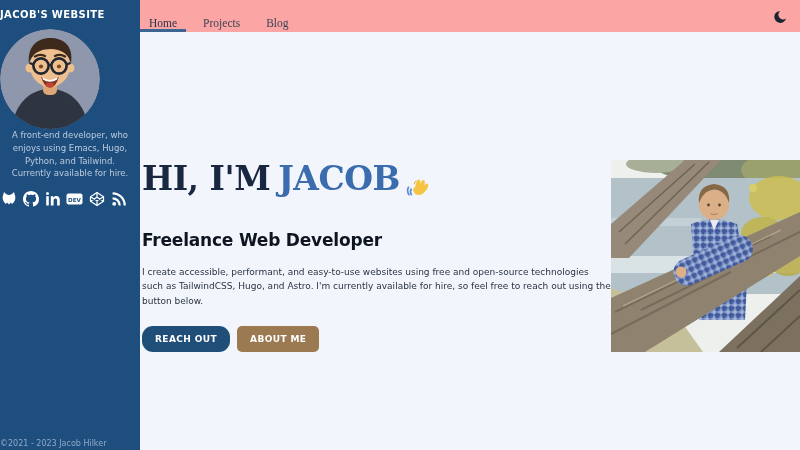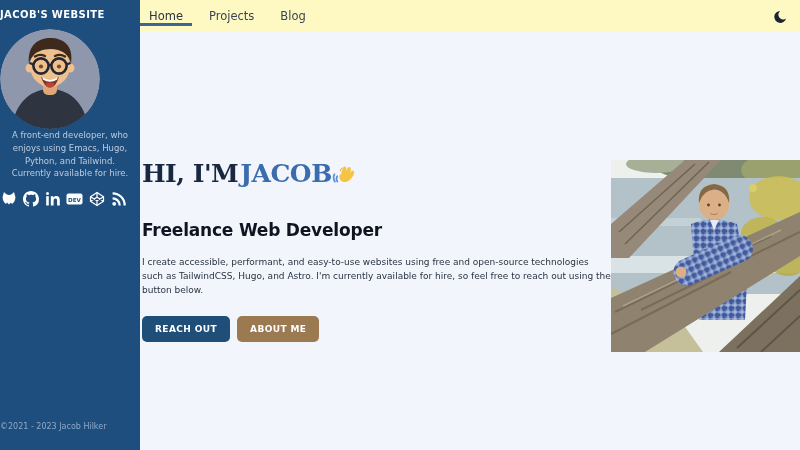--- a/index.html
+++ b/index.html
@@ -13,50 +13,50 @@
   .sidebar-title { margin-top:9px; font-size:10px; font-weight:bold; color:#ffffff;
     letter-spacing:.4px; }
   .avatar-wrap { width:100px; height:100px; border-radius:50%; overflow:hidden;
     margin-top:9px; flex:none; }
   .bio { padding:0 10px; font-size:8.5px; line-height:1.5;
     color:#bccbdf; }
   .social-row { display:flex; align-items:center; justify-content:center;
     gap:5px; margin-top:10px; }
   .social-link { display:flex; align-items:center; justify-content:center;
     width:17px; height:17px; cursor:pointer; }
-  .copyright { margin-top:auto; margin-bottom:19px; font-size:8px; color:#8fa9c9; }
+  .copyright { margin-top:auto; margin-bottom:2px; font-size:8px; color:#8fa9c9; }
 
   
   .navbar { position:absolute; left:140px; top:0; width:660px; height:32px;
-    background:#fef9c3; display:flex; align-items:center; z-index:2; }
+    background:#fca5a5; display:flex; align-items:flex-end; z-index:2;font-family:Liberation Serif, serif; }
   .nav-item { display:flex; align-items:center; padding:0 9px; margin-right:8px;
     font-size:11.5px; color:#3c4450; cursor:pointer; border-bottom:3px solid transparent;
     border-top:3px solid transparent; }
   .nav-item.active { border-bottom-color:#3d6493; color:#2b3442; }
   .theme-toggle { margin-left:auto; margin-right:12px; align-self:center;
     background:none; border:none; cursor:pointer; display:flex; align-items:center; }
 
   
   .content { position:absolute; left:140px; top:32px; width:660px; height:418px;
     background:#f2f6fc; }
   .hero-text { position:absolute; left:2px; top:126px; width:478px; }
-  .hero-title { font-family:"DejaVu Serif", serif; font-weight:bold; font-size:25px;
-    color:#1a2740; letter-spacing:-0.5px; display:flex; align-items:center; gap:0;
+  .hero-title { font-family:"DejaVu Serif", serif; font-weight:bold; font-size:33px;
+    color:#1a2740; letter-spacing:-0.5px; display:flex; align-items:flex-end; gap:6px;
     line-height:1.3; }
   .hero-name { color:#3a6cae; }
   .wave { width:27px; height:27px; flex:none; }
   .hero-subtitle { margin-top:28px; font-size:17px; font-weight:bold; color:#0e1521;
     letter-spacing:-0.2px; line-height:1.3; }
   .hero-desc { margin-top:14px; font-size:9px; line-height:1.6; color:#2a3342;
     width:470px; }
   .hero-buttons { margin-top:18px; display:flex; gap:7px; }
   .btn { border:none; border-radius:5px; color:#fff; font-family:inherit;
     font-weight:bold; font-size:9px; letter-spacing:.4px; padding:8px 13px;
     cursor:pointer; }
-  .btn-primary { background:#1f4e79; }
+  .btn-primary { background:#1f4e79;border-radius:11px; }
   .btn-secondary { background:#9b7a52; }
 
   .photo { position:absolute; right:0; top:128px; width:189px; height:192px;
     overflow:hidden; }
   .photo svg { display:block; width:100%; height:100%; }
 </style>
 </head>
 <body>
 
 <aside class="sidebar">

